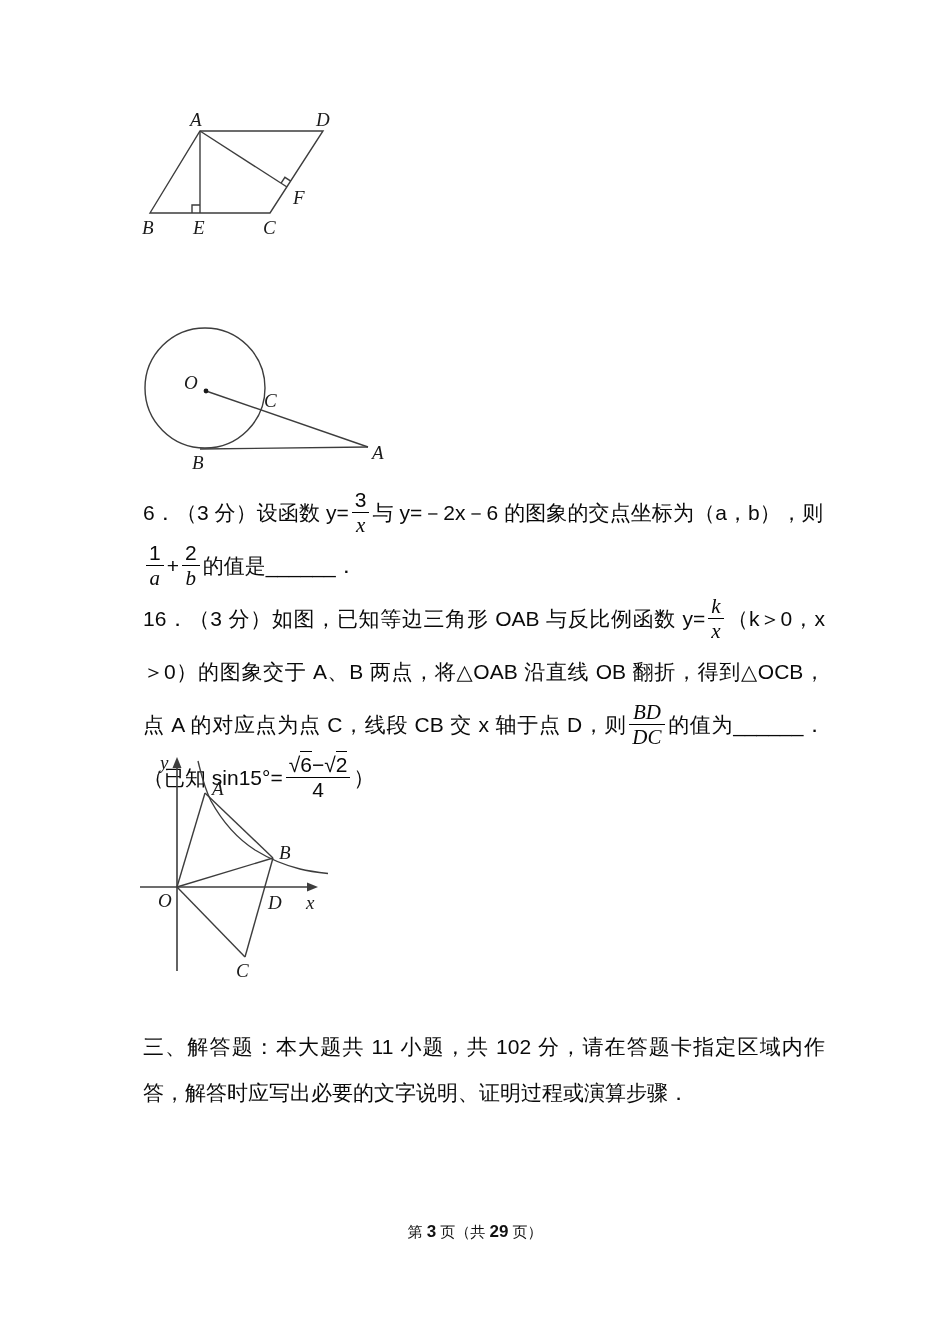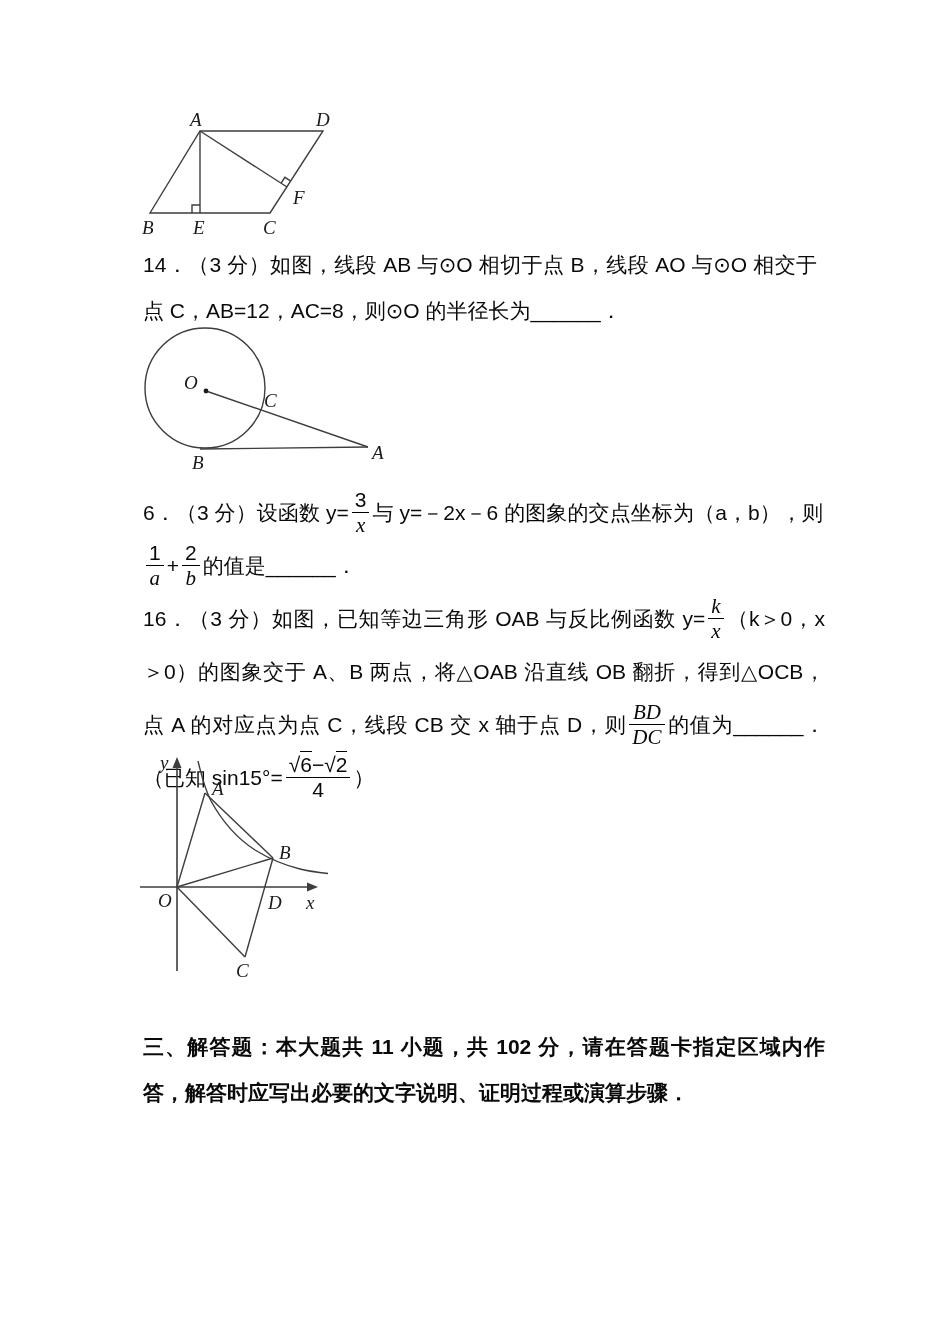--- a/index.html
+++ b/index.html
@@ -1,20 +1,20 @@
 <!DOCTYPE html>
 <html><head>
 <meta charset="utf-8">
 <style>
   html,body{margin:0;padding:0;background:#ffffff;}
   .page{position:relative;width:950px;height:1344px;background:#fff;
         font-family:"Liberation Sans","DejaVu Sans",sans-serif;color:#000;overflow:hidden;}
   .textblock{position:absolute;font-size:21px;line-height:46px;text-align:justify;color:#0a0a0a;}
   .tall{line-height:53px;}
-  .bold{font-weight:bold;}
+  .bold{font-weight:normal;}
   .figure{position:absolute;}
   .figure svg{position:absolute;left:0;top:0;}
   .flabel{position:absolute;font-family:"Liberation Serif","DejaVu Serif",serif;
           font-style:italic;font-size:19px;color:#1a1a1a;line-height:1;}
   .frac{display:inline-block;vertical-align:middle;text-align:center;margin:0 3px;line-height:1.05;position:relative;top:-2px;}
   .frac .num{display:block;border-bottom:1.6px solid #000;padding:0 3px 1px;}
   .frac .den{display:block;padding:1px 3px 0;}
   .serifmath{font-family:"Liberation Serif","DejaVu Serif",serif;font-style:italic;}
   .over{border-top:1.4px solid #000;padding-top:1px;}
   .radical sup{font-size:12px;vertical-align:super;margin-right:-2px;}
@@ -38,23 +38,20 @@
       </g>
     </svg>
     <span class="flabel" style="left:50px;top:4px">A</span>
     <span class="flabel" style="left:176px;top:4px">D</span>
     <span class="flabel" style="left:2px;top:112px">B</span>
     <span class="flabel" style="left:53px;top:112px">E</span>
     <span class="flabel" style="left:123px;top:112px">C</span>
     <span class="flabel" style="left:153px;top:82px">F</span>
   </div>
 
-  <p class="textblock" style="left:143px;top:242px;width:674px;margin:0;">
-    <span>14．（3 分）如图，线段 AB 与⊙O 相切于点 B，线段 AO 与⊙O 相交于点 C，AB=12，AC=8，则⊙O 的半径长为______．</span>
-  </p>
 
   <div class="figure" style="left:140px;top:325px;width:280px;height:150px;">
     <svg width="280" height="150" viewBox="0 0 280 150">
       <g fill="none" stroke="#3d3d3d" stroke-width="1.4">
         <circle cx="65" cy="63" r="60"></circle>
         <line x1="66" y1="66" x2="228" y2="122"></line>
         <line x1="60" y1="124" x2="228" y2="122"></line>
       </g>
       <circle cx="66" cy="66" r="2.4" fill="#1a1a1a"></circle>
     </svg>
@@ -96,14 +93,17 @@
     <span class="flabel" style="left:141px;top:90px">B</span>
     <span class="flabel" style="left:98px;top:208px">C</span>
     <span class="flabel" style="left:130px;top:140px">D</span>
   </div>
 
   <p class="textblock bold" style="left:143px;top:1024px;width:682px;margin:0;">
     <span>三、解答题：本大题共 11 小题，共 102 分，请在答题卡指定区域内作答，解答时应写出必要的文字说明、证明过程或演算步骤．</span>
   </p>
 
 
+  <div class="footer" style="top:1222px;">
+    <span>第 </span><b>3</b><span> 页（共 </span><b>29</b><span> 页）</span>
+  </div>
 
 </div>
 
 </body></html>

